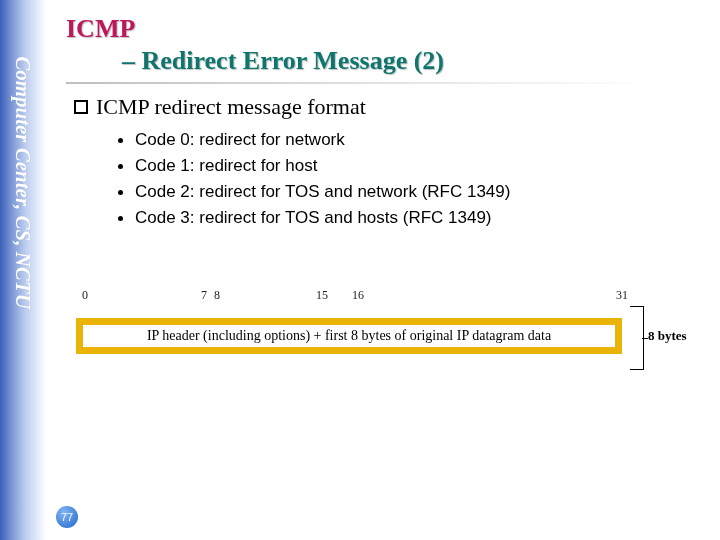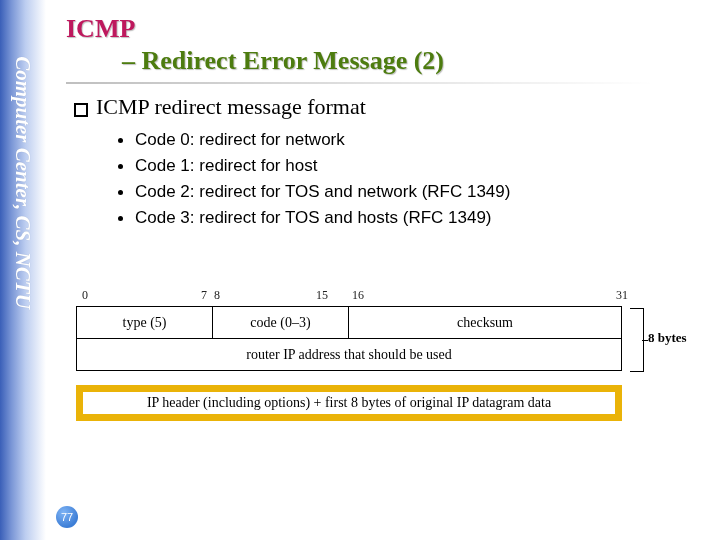--- a/index.html
+++ b/index.html
@@ -38,33 +38,33 @@
   .content { position: absolute; left: 66px; top: 14px; right: 14px; }
   .title-line1 {
     font-size: 26px;
     font-weight: bold;
     color: #be185d;
     text-shadow: 1px 1px 1px rgba(0,0,0,0.25);
   }
   .title-line2 {
     font-size: 26px;
     font-weight: bold;
-    color: #4d7c0f;
+    color: #0f766e;
     text-shadow: 1px 1px 1px rgba(0,0,0,0.25);
     margin-left: 56px;
     margin-top: 2px;
   }
   .title-sep {
     margin-top: 6px;
     height: 2px;
     width: 620px;
     background: linear-gradient(to right, rgba(0,0,0,0.25), rgba(0,0,0,0) 95%);
   }
   .body { margin-top: 10px; padding-left: 8px; }
-  .q-row { display: flex; align-items: center; gap: 8px; font-size: 22px; }
+  .q-row { display: flex; align-items: flex-start; gap: 8px; font-size: 22px; }
   .q-mark {
     width: 14px; height: 14px; border: 2px solid #000; margin-top: 6px; flex: none;
   }
   .bullets { margin-top: 10px; margin-left: 44px; font-family: Arial, Helvetica, sans-serif; font-size: 17px; }
   .bullets li { list-style: none; display: flex; gap: 12px; margin-bottom: 6px; }
   .dot { width: 5px; height: 5px; border-radius: 50%; background: #000; margin-top: 8px; flex: none; }
   .diagram { position: absolute; left: 76px; top: 288px; width: 614px; font-family: "Times New Roman", serif; }
   .bits { position: relative; height: 16px; font-size: 12px; color: #222; }
   .bits span { position: absolute; top: 0; }
   .b0 { left: 6px; }
@@ -158,30 +158,20 @@
   <div class="diagram">
     <div class="bits">
       <span class="b0">0</span>
       <span class="b7">7</span>
       <span class="b8">8</span>
       <span class="b15">15</span>
       <span class="b16">16</span>
       <span class="b31">31</span>
     </div>
     <div style="position:relative;">
-      <div class="packet">
-        <div class="row">
-          <div class="cell c-type">type (5)</div>
-          <div class="cell c-code">code (0–3)</div>
-          <div class="cell c-chk">checksum</div>
-        </div>
-        <div class="row row-full">
-          <div class="cell">router IP address that should be used</div>
-        </div>
-      </div>
       <div class="brace"></div>
       <div class="brace-label">8 bytes</div>
     </div>
     <div class="gap"></div>
     <div class="payload">IP header (including options) + first 8 bytes of original IP datagram data</div>
   </div>
 
 </div>
 
 </body></html>

